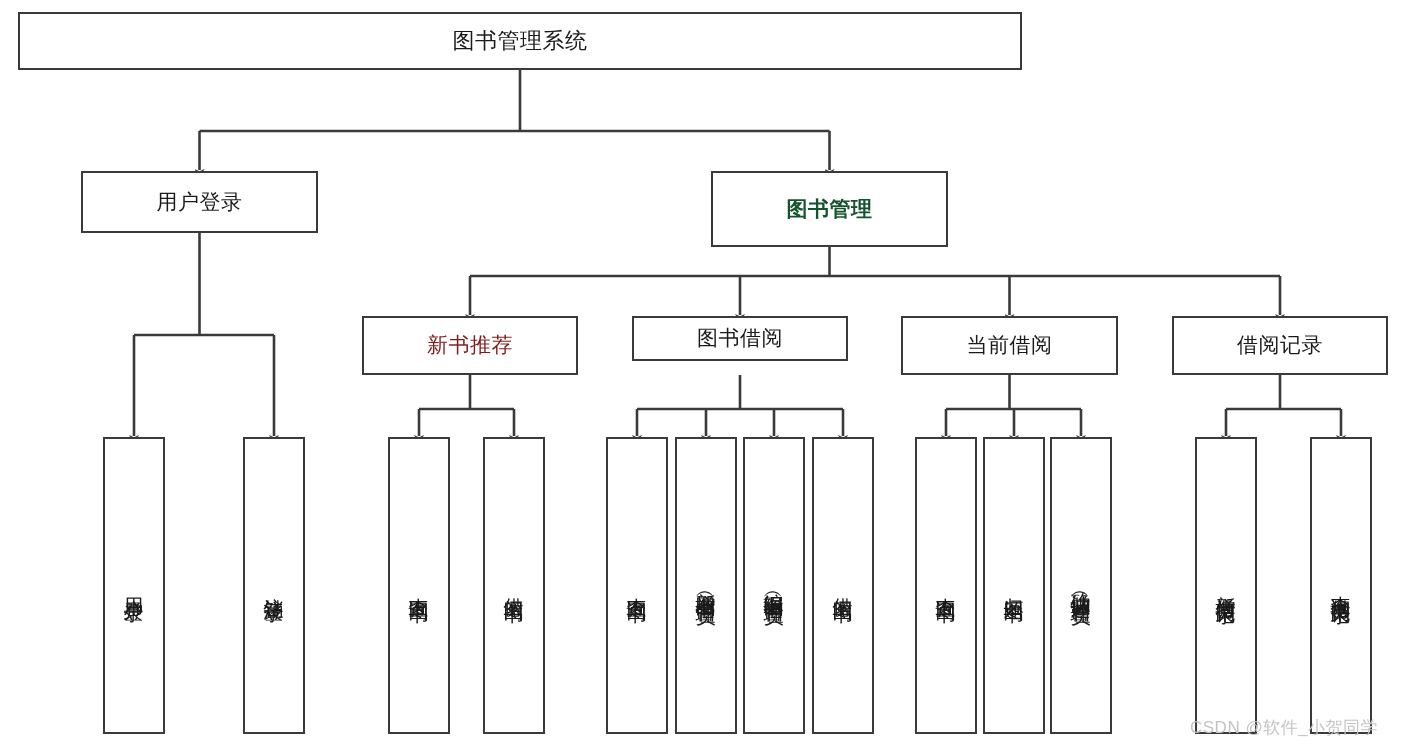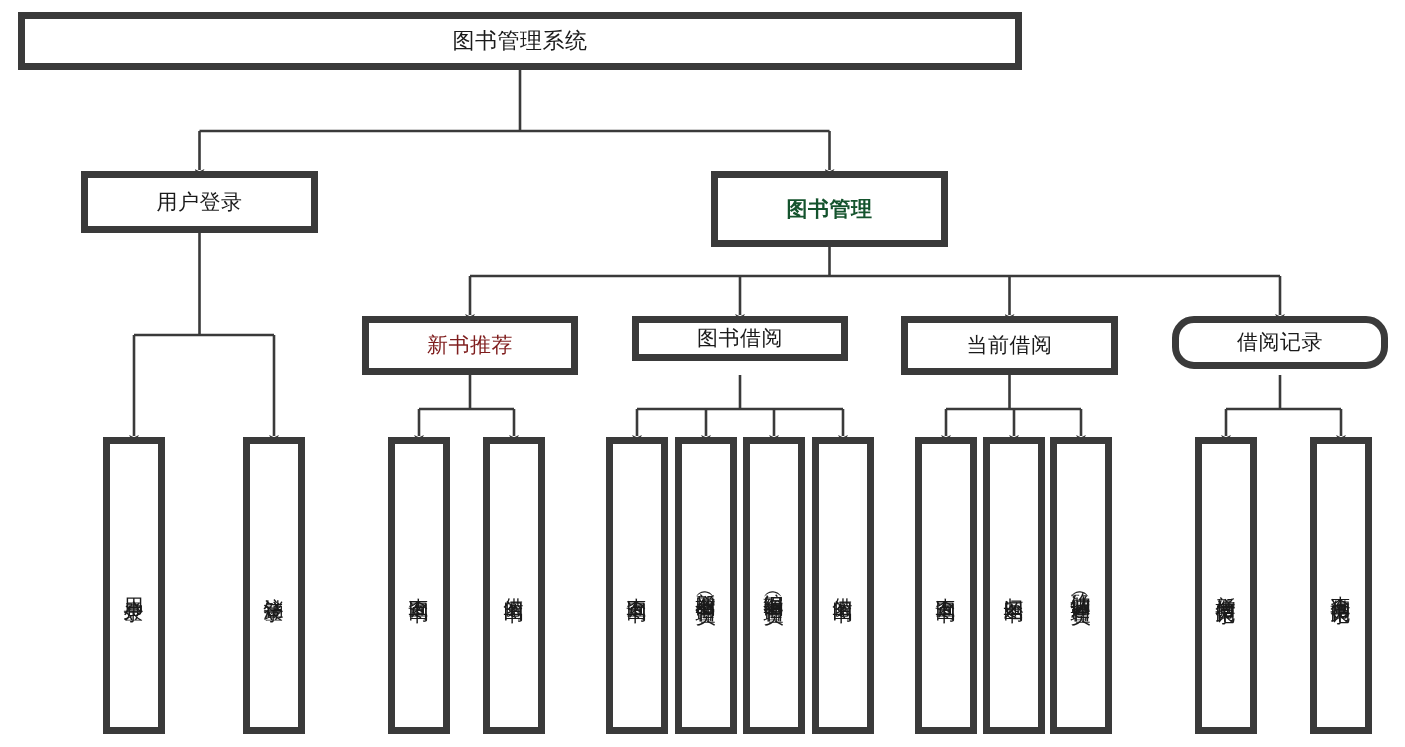--- a/index.html
+++ b/index.html
@@ -21,21 +21,21 @@
     position: absolute;
     left: 0;
     top: 0;
     width: 1405px;
     height: 747px;
   }
   .node {
     position: absolute;
     box-sizing: border-box;
     background: #ffffff;
-    border: 7px solid #0ea5e9;
+    border: 2px solid #0ea5e9;
     display: flex;
     align-items: center;
     justify-content: center;
     color: #1a1a1a;
   }
   .node-label {
     display: block;
     text-align: center;
     line-height: 1.08;
     letter-spacing: 0.5px;
@@ -122,21 +122,21 @@
       </div>
       <div class="node horizontal" style="left: 362px; top: 316px; width: 216px; height: 59px; border-color: rgb(58, 58, 58); background: rgb(255, 255, 255); color: #7f1d1d;">
         <span class="node-label">新书推荐</span>
       </div>
       <div class="node horizontal" style="left: 632px; top: 316px; width: 216px; height: 45px; border-color: rgb(58, 58, 58); background: rgb(255, 255, 255); color: rgb(26, 26, 26);">
         <span class="node-label">图书借阅</span>
       </div>
       <div class="node horizontal" style="left: 901px; top: 316px; width: 217px; height: 59px; border-color: rgb(58, 58, 58); background: rgb(255, 255, 255); color: rgb(26, 26, 26);">
         <span class="node-label">当前借阅</span>
       </div>
-      <div class="node horizontal" style="left: 1172px; top: 316px; width: 216px; height: 53px; border-color: rgb(58, 58, 58); background: rgb(255, 255, 255); color: rgb(26, 26, 26); border-radius: 22px;">
+      <div class="node horizontal" style="left: 1172px; top: 316px; width: 216px; height: 59px; border-color: rgb(58, 58, 58); background: rgb(255, 255, 255); color: rgb(26, 26, 26);">
         <span class="node-label">借阅记录</span>
       </div>
       <div class="node vertical" style="left: 103px; top: 437px; width: 62px; height: 297px; border-color: rgb(58, 58, 58); background: rgb(255, 255, 255); color: rgb(26, 26, 26);">
         <span class="node-label">用户登录</span>
       </div>
       <div class="node vertical" style="left: 243px; top: 437px; width: 62px; height: 297px; border-color: rgb(58, 58, 58); background: rgb(255, 255, 255); color: rgb(26, 26, 26);">
         <span class="node-label">注销登录</span>
       </div>
       <div class="node vertical" style="left: 388px; top: 437px; width: 62px; height: 297px; border-color: rgb(58, 58, 58); background: rgb(255, 255, 255); color: rgb(26, 26, 26);">
         <span class="node-label">查询图书</span>
@@ -166,13 +166,14 @@
         <span class="node-label">确认归还（管理员）</span>
       </div>
       <div class="node vertical" style="left: 1195px; top: 437px; width: 62px; height: 297px; border-color: rgb(58, 58, 58); background: rgb(255, 255, 255); color: rgb(26, 26, 26);">
         <span class="node-label">新增借阅记录</span>
       </div>
       <div class="node vertical" style="left: 1310px; top: 437px; width: 62px; height: 297px; border-color: rgb(58, 58, 58); background: rgb(255, 255, 255); color: rgb(26, 26, 26);">
         <span class="node-label">查询借阅记录</span>
       </div>
     </div>
 
+  <div class="watermark" style="left: 1190px; top: 716px; color: rgb(196, 196, 196);">CSDN @软件_小贺同学</div>
 </div>
 
 </body></html>

